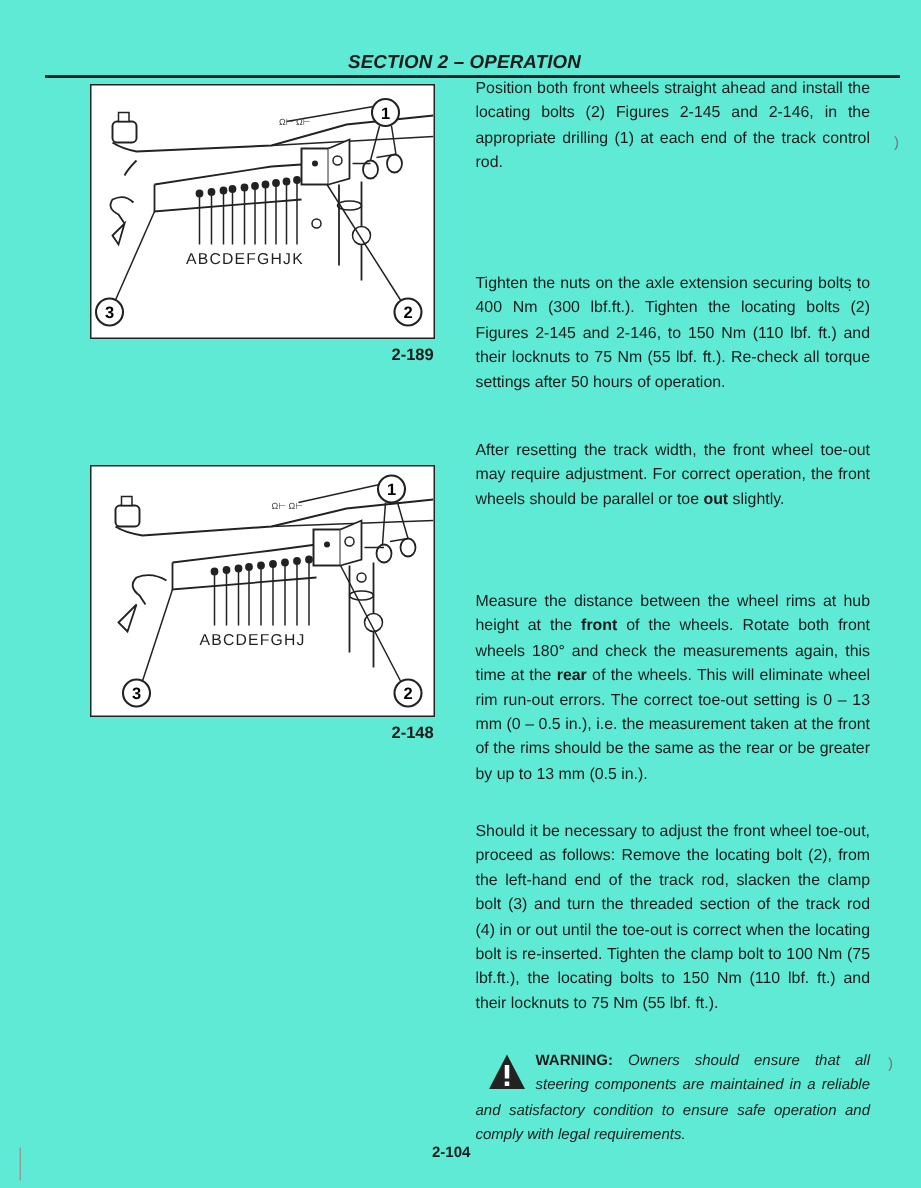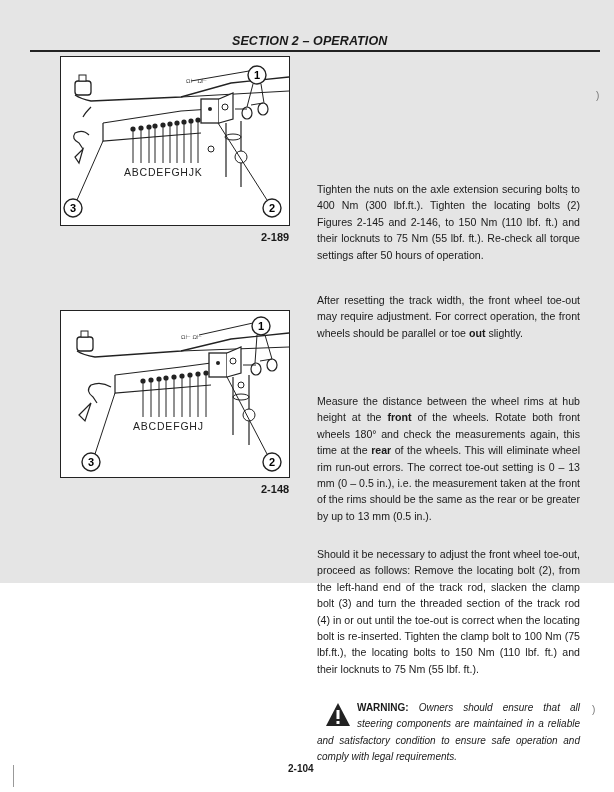--- a/index.html
+++ b/index.html
@@ -1,18 +1,18 @@
 <!DOCTYPE html>
 <html><head>
 <meta charset="utf-8">
 <style>
   html, body { margin: 0; padding: 0; background: #ffffff; }
   body { width: 614px; height: 792px; position: relative; overflow: hidden;
          font-family: "Liberation Sans", sans-serif; color: #1a1a1a; }
-  .page { position: absolute; left: 0; top: 0; width: 614px; height: 583px; background: #e5e5e5; }
+  .page { position: absolute; left: 0; top: 0; width: 614px; height: 792px; background: #5eead4; }
   .header-title { position: absolute; left: 232px; top: 34px; font-size: 12.5px; font-weight: bold;
                   font-style: italic; letter-spacing: 0.1px; }
   .header-rule { position: absolute; left: 30px; top: 50px; width: 570px; height: 2px; background: #222; }
   .left-margin-line { position: absolute; left: 13px; top: 765px; width: 1px; height: 22px; background: #999; }
 
   .figure { position: absolute; left: 60px; width: 228px; border: 1.5px solid #222; background: #fff; }
   .fig1 { top: 56px; height: 168px; }
   .fig2 { top: 310px; height: 166px; }
   .figure svg { width: 100%; height: 100%; display: block; }
   .fig-label { position: absolute; font-size: 11px; font-weight: bold; }
@@ -162,20 +162,23 @@
       <text x="208" y="155" font-family="Liberation Sans, sans-serif" font-size="11" font-weight="bold">2</text>
       <path d="M206 143 L166 66" stroke="#222"></path>
       <circle cx="30" cy="151" r="9" fill="#fff" stroke="#222" stroke-width="1.4"></circle>
       <text x="27" y="155" font-family="Liberation Sans, sans-serif" font-size="11" font-weight="bold">3</text>
       <path d="M34 143 L54 82" stroke="#222"></path>
       <text x="120" y="28" font-family="Liberation Sans, sans-serif" font-size="6" fill="#444">Ω⊢ Ω⊢</text>
     </svg>
   </div>
   <div class="fig-label fig2-label">2-148</div>
 
+  <div class="text-col p1">
+    <p>Position both front wheels straight ahead and install the locating bolts (2) Figures 2-145 and 2-146, in the appropriate drilling (1) at each end of the track control rod.</p>
+  </div>
   <div class="text-col p2">
     <p>Tighten the nuts on the axle extension securing bolts to 400 Nm (300 lbf.ft.). Tighten the locating bolts (2) Figures 2-145 and 2-146, to 150 Nm (110 lbf. ft.) and their locknuts to 75 Nm (55 lbf. ft.). Re-check all torque settings after 50 hours of operation.</p>
   </div>
   <div class="text-col p3">
     <p><span>After resetting the track width, the front wheel toe-out may require adjustment. For correct operation, the front wheels should be parallel or toe </span><b>out</b><span> slightly.</span></p>
   </div>
   <div class="text-col p4">
     <p><span>Measure the distance between the wheel rims at hub height at the </span><b>front</b><span> of the wheels. Rotate both front wheels 180° and check the measurements again, this time at the </span><b>rear</b><span> of the wheels. This will eliminate wheel rim run-out errors. The correct toe-out setting is 0 – 13 mm (0 – 0.5 in.), i.e. the measurement taken at the front of the rims should be the same as the rear or be greater by up to 13 mm (0.5 in.).</span></p>
   </div>
   <div class="text-col p5">

